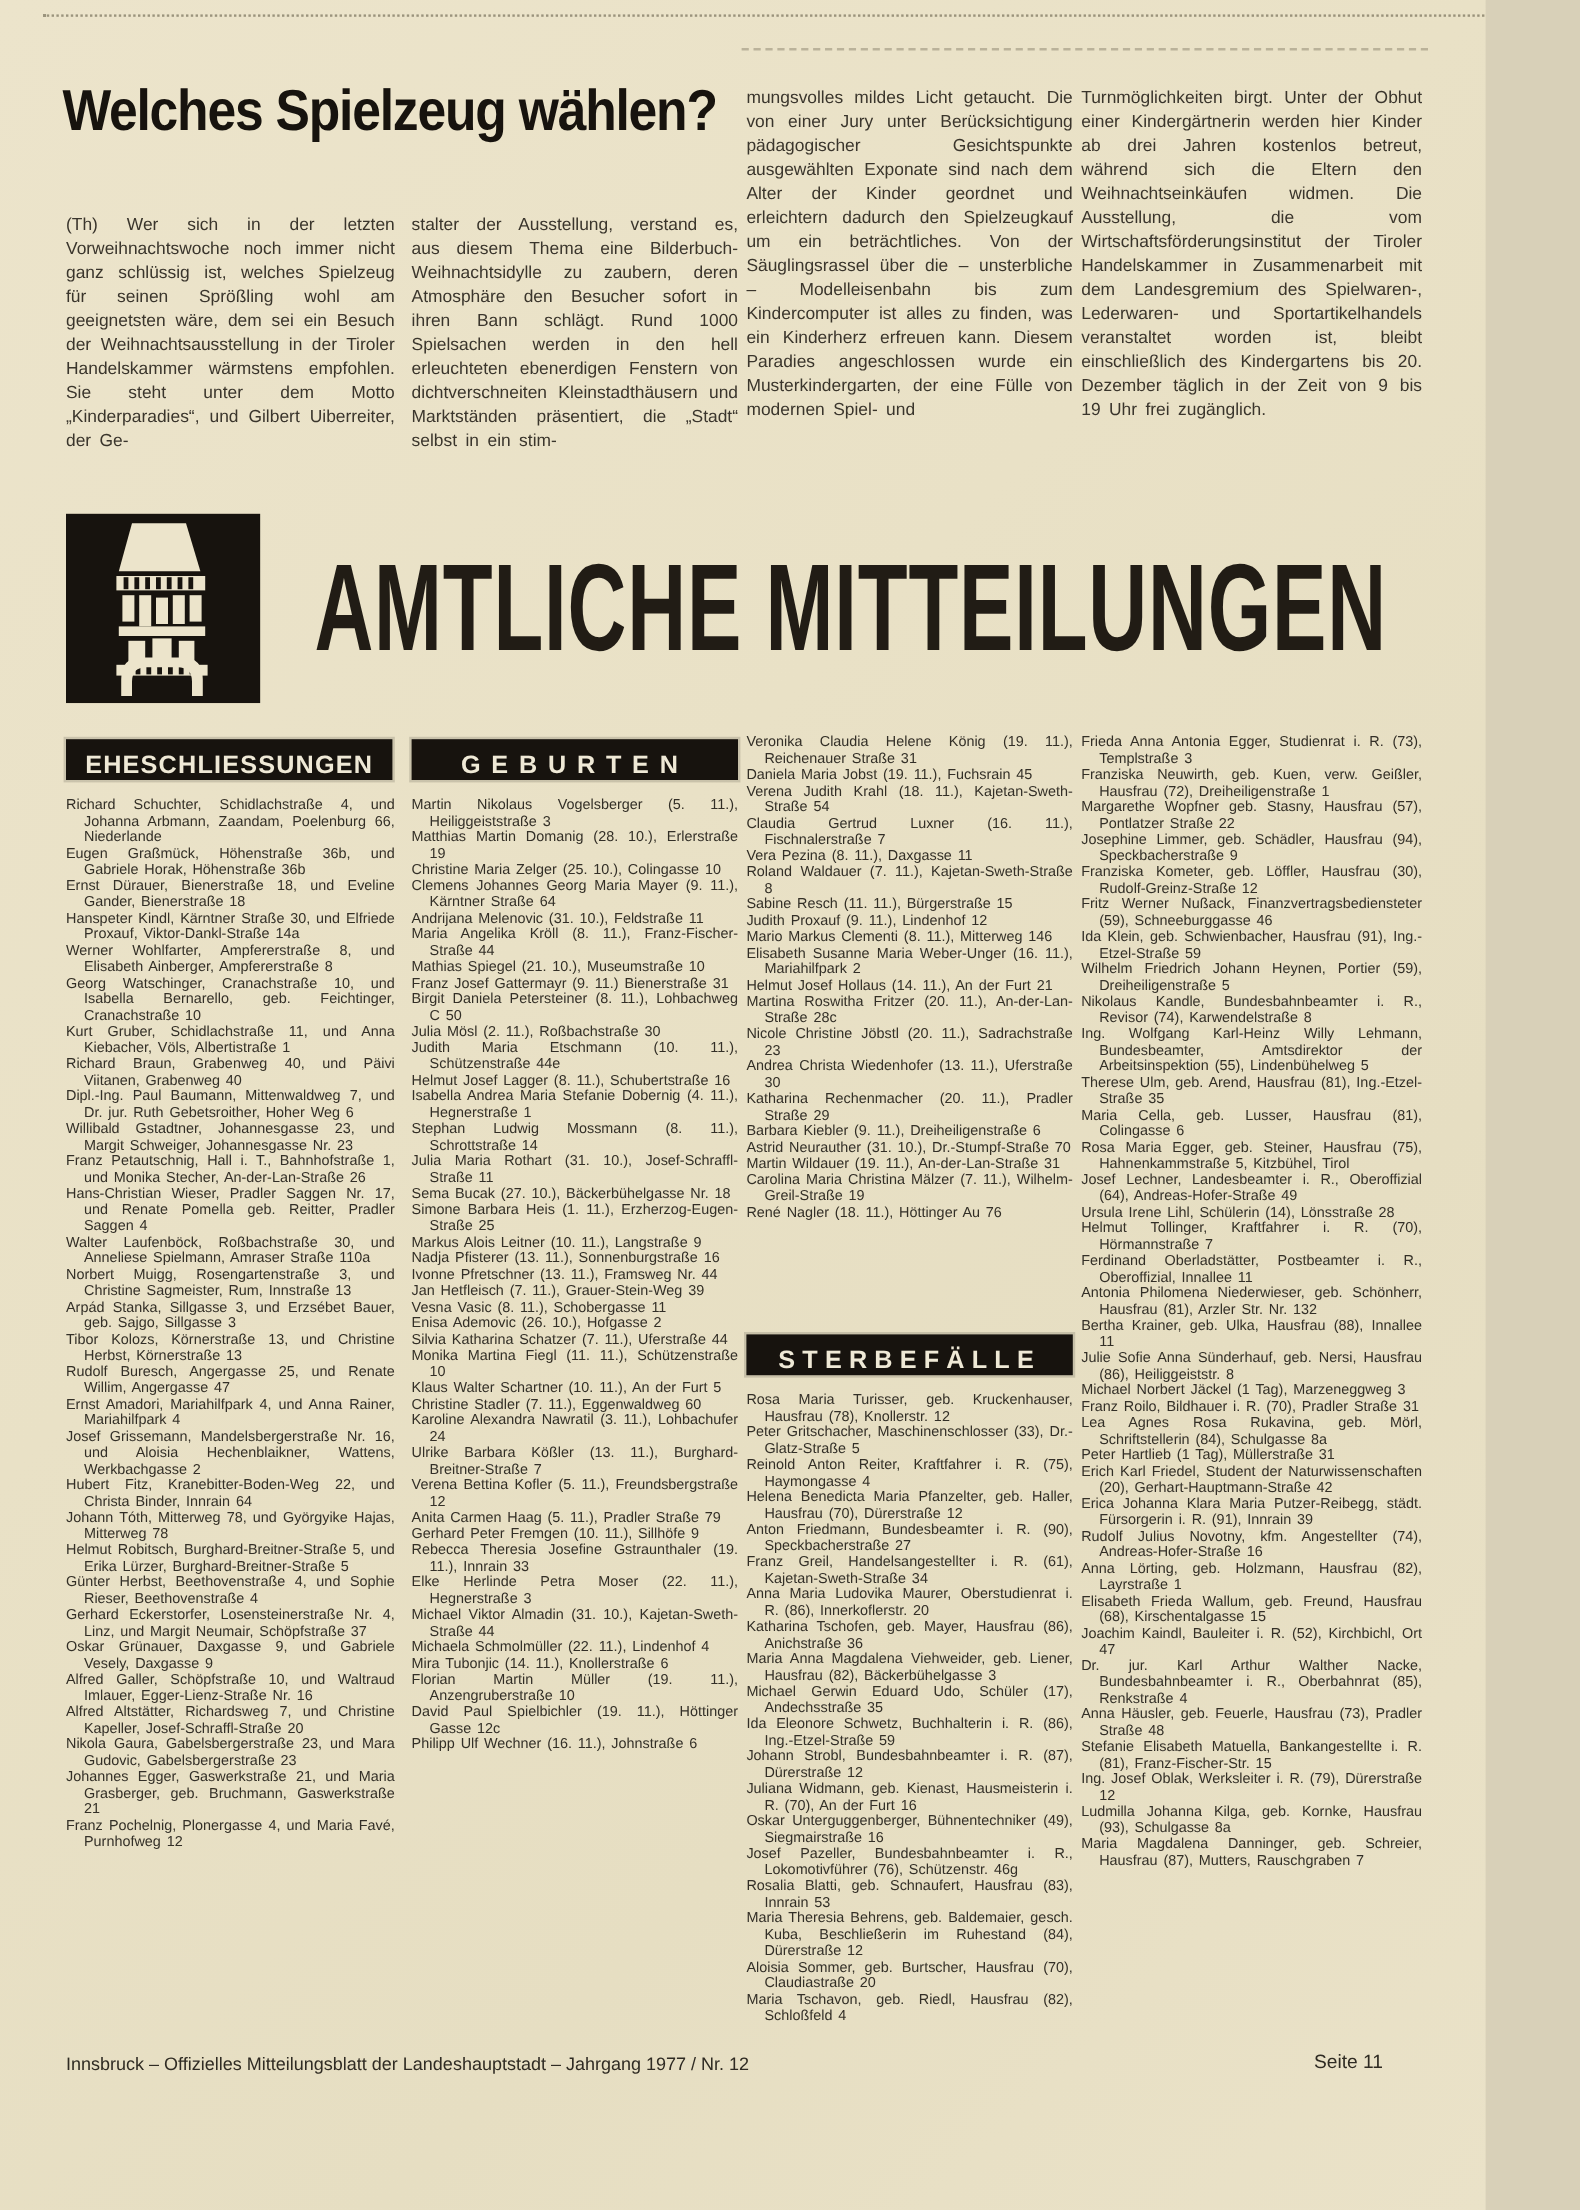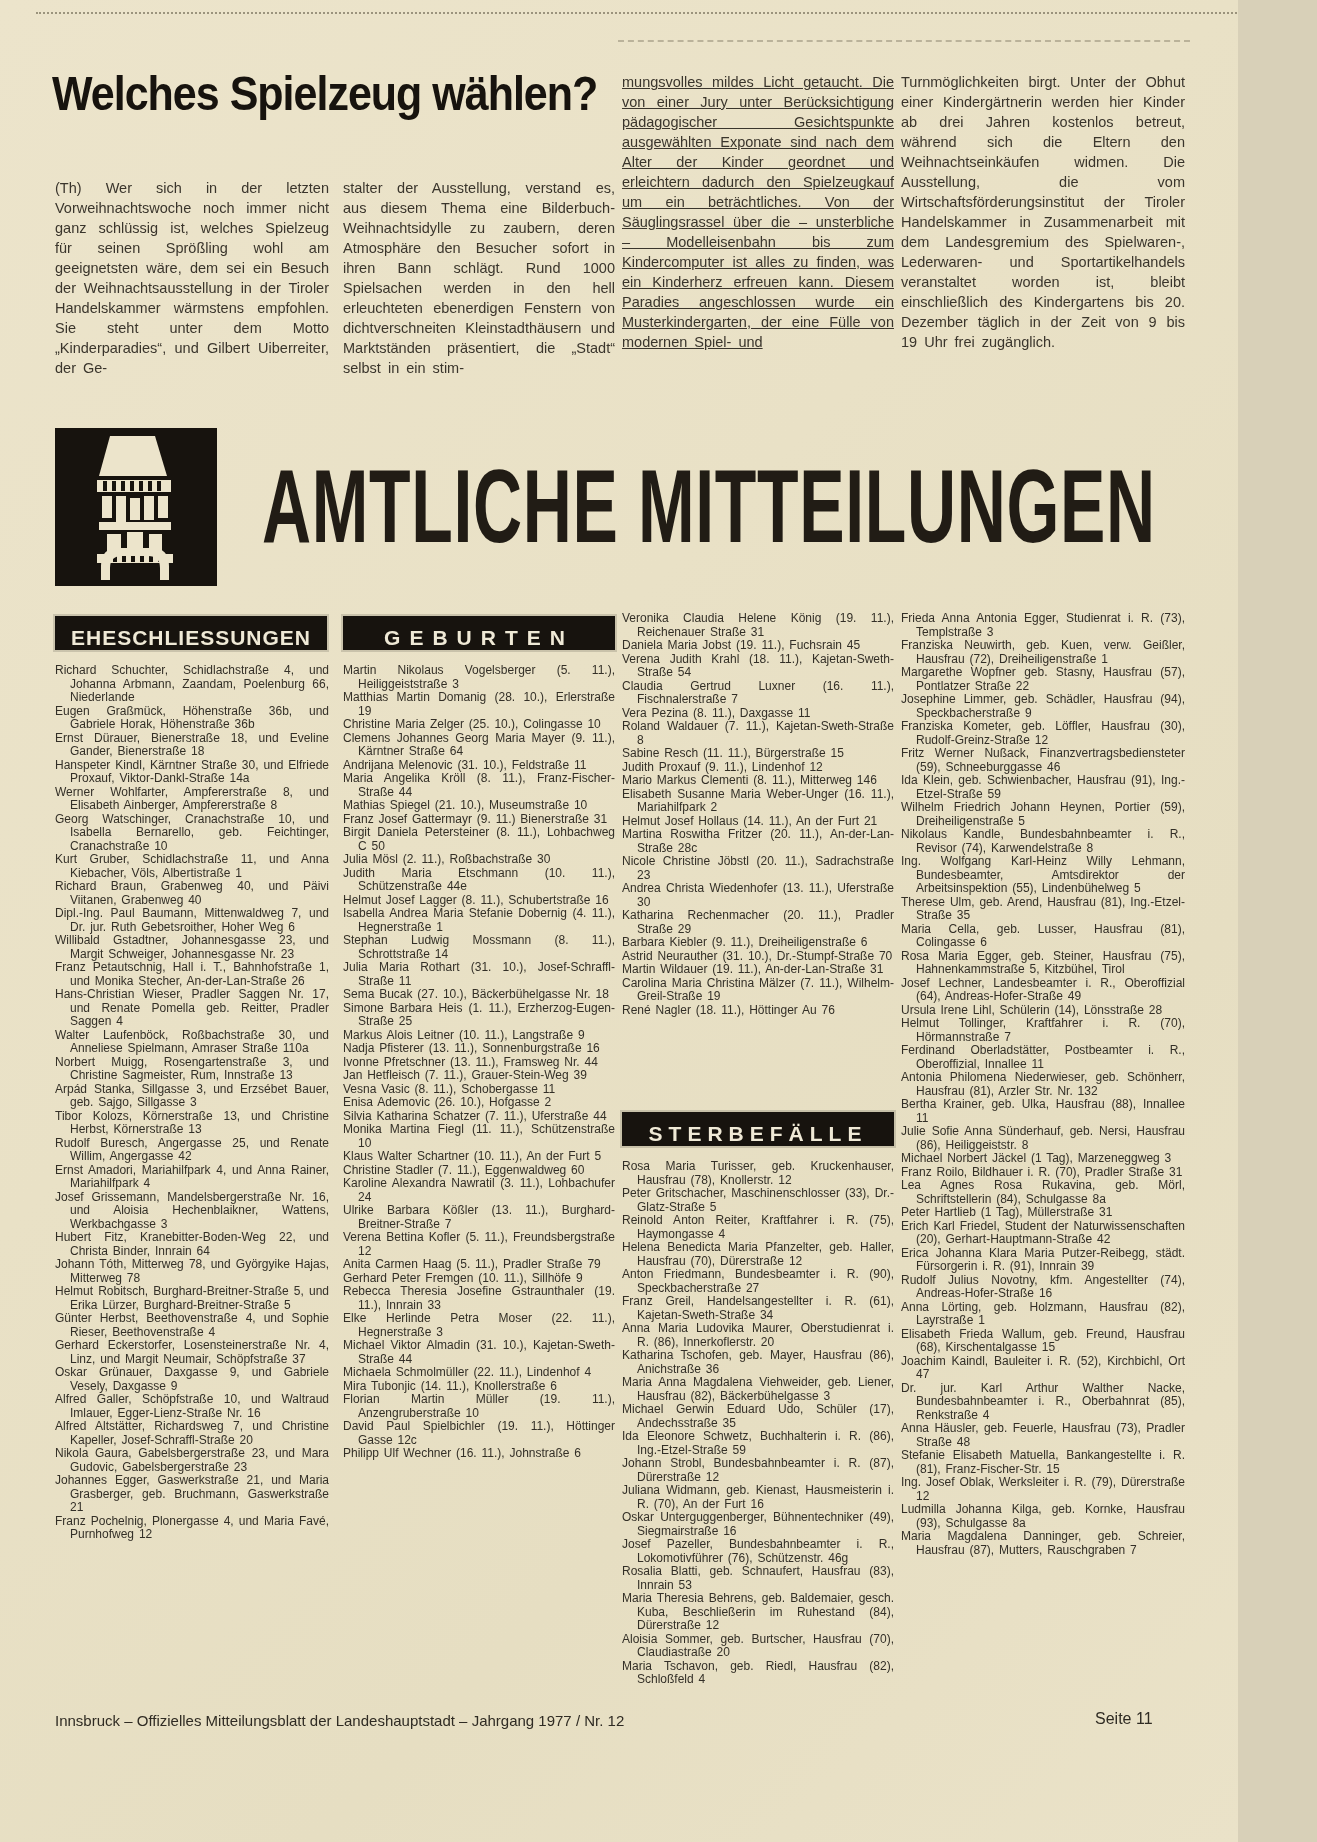--- a/index.html
+++ b/index.html
@@ -26,21 +26,21 @@
   .art-sub{
     position:absolute;left:54px;top:138px;width:560px;
     font-size:19px;font-weight:400;color:#2e2a22;
   }
   .artcol{
     position:absolute;font-size:14.5px;line-height:20px;text-align:justify;
     word-spacing:3px;color:#3a352c;hyphens:auto;
   }
   .art-c1{left:55px;top:178px;width:274px;}
   .art-c2{left:343px;top:178px;width:272px;}
-  .art-c3{left:622px;top:72px;width:272px;text-decoration:underline;}
+  .art-c3{left:622px;top:72px;width:272px;}
   .art-c4{left:901px;top:72px;width:284px;}
 
   
   .logo{position:absolute;left:55px;top:428px;width:162px;height:158px;}
   .banner-title{
     position:absolute;left:262px;top:448px;height:120px;
     font-size:103px;font-weight:700;color:#211c15;white-space:nowrap;
     transform:scaleX(.66);transform-origin:left top;letter-spacing:1px;
   }
 
@@ -146,23 +146,23 @@
       <div class="entry">Kurt Gruber, Schidlachstraße 11, und Anna Kiebacher, Völs, Albertistraße 1</div>
       <div class="entry">Richard Braun, Grabenweg 40, und Päivi Viitanen, Grabenweg 40</div>
       <div class="entry">Dipl.-Ing. Paul Baumann, Mittenwaldweg 7, und Dr. jur. Ruth Gebetsroither, Hoher Weg 6</div>
       <div class="entry">Willibald Gstadtner, Johannesgasse 23, und Margit Schweiger, Johannesgasse Nr. 23</div>
       <div class="entry">Franz Petautschnig, Hall i. T., Bahnhofstraße 1, und Monika Stecher, An-der-Lan-Straße 26</div>
       <div class="entry">Hans-Christian Wieser, Pradler Saggen Nr. 17, und Renate Pomella geb. Reitter, Pradler Saggen 4</div>
       <div class="entry">Walter Laufenböck, Roßbachstraße 30, und Anneliese Spielmann, Amraser Straße 110a</div>
       <div class="entry">Norbert Muigg, Rosengartenstraße 3, und Christine Sagmeister, Rum, Innstraße 13</div>
       <div class="entry">Arpád Stanka, Sillgasse 3, und Erzsébet Bauer, geb. Sajgo, Sillgasse 3</div>
       <div class="entry">Tibor Kolozs, Körnerstraße 13, und Christine Herbst, Körnerstraße 13</div>
-      <div class="entry">Rudolf Buresch, Angergasse 25, und Renate Willim, Angergasse 42</div>
+      <div class="entry">Rudolf Buresch, Angergasse 25, und Renate Willim, Angergasse 47</div>
       <div class="entry">Ernst Amadori, Mariahilfpark 4, und Anna Rainer, Mariahilfpark 4</div>
-      <div class="entry">Josef Grissemann, Mandelsbergerstraße Nr. 16, und Aloisia Hechenblaikner, Wattens, Werkbachgasse 3</div>
+      <div class="entry">Josef Grissemann, Mandelsbergerstraße Nr. 16, und Aloisia Hechenblaikner, Wattens, Werkbachgasse 2</div>
       <div class="entry">Hubert Fitz, Kranebitter-Boden-Weg 22, und Christa Binder, Innrain 64</div>
       <div class="entry">Johann Tóth, Mitterweg 78, und Györgyike Hajas, Mitterweg 78</div>
       <div class="entry">Helmut Robitsch, Burghard-Breitner-Straße 5, und Erika Lürzer, Burghard-Breitner-Straße 5</div>
       <div class="entry">Günter Herbst, Beethovenstraße 4, und Sophie Rieser, Beethovenstraße 4</div>
       <div class="entry">Gerhard Eckerstorfer, Losensteinerstraße Nr. 4, Linz, und Margit Neumair, Schöpfstraße 37</div>
       <div class="entry">Oskar Grünauer, Daxgasse 9, und Gabriele Vesely, Daxgasse 9</div>
       <div class="entry">Alfred Galler, Schöpfstraße 10, und Waltraud Imlauer, Egger-Lienz-Straße Nr. 16</div>
       <div class="entry">Alfred Altstätter, Richardsweg 7, und Christine Kapeller, Josef-Schraffl-Straße 20</div>
       <div class="entry">Nikola Gaura, Gabelsbergerstraße 23, und Mara Gudovic, Gabelsbergerstraße 23</div>
       <div class="entry">Johannes Egger, Gaswerkstraße 21, und Maria Grasberger, geb. Bruchmann, Gaswerkstraße 21</div>

